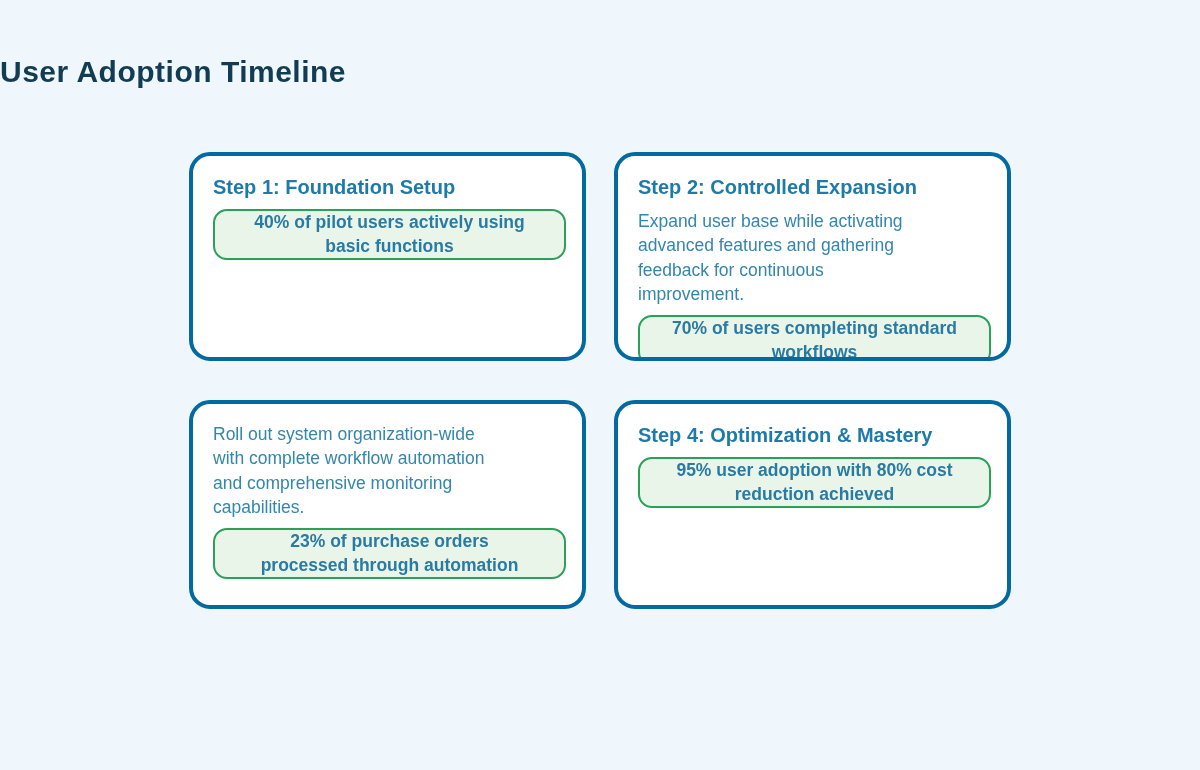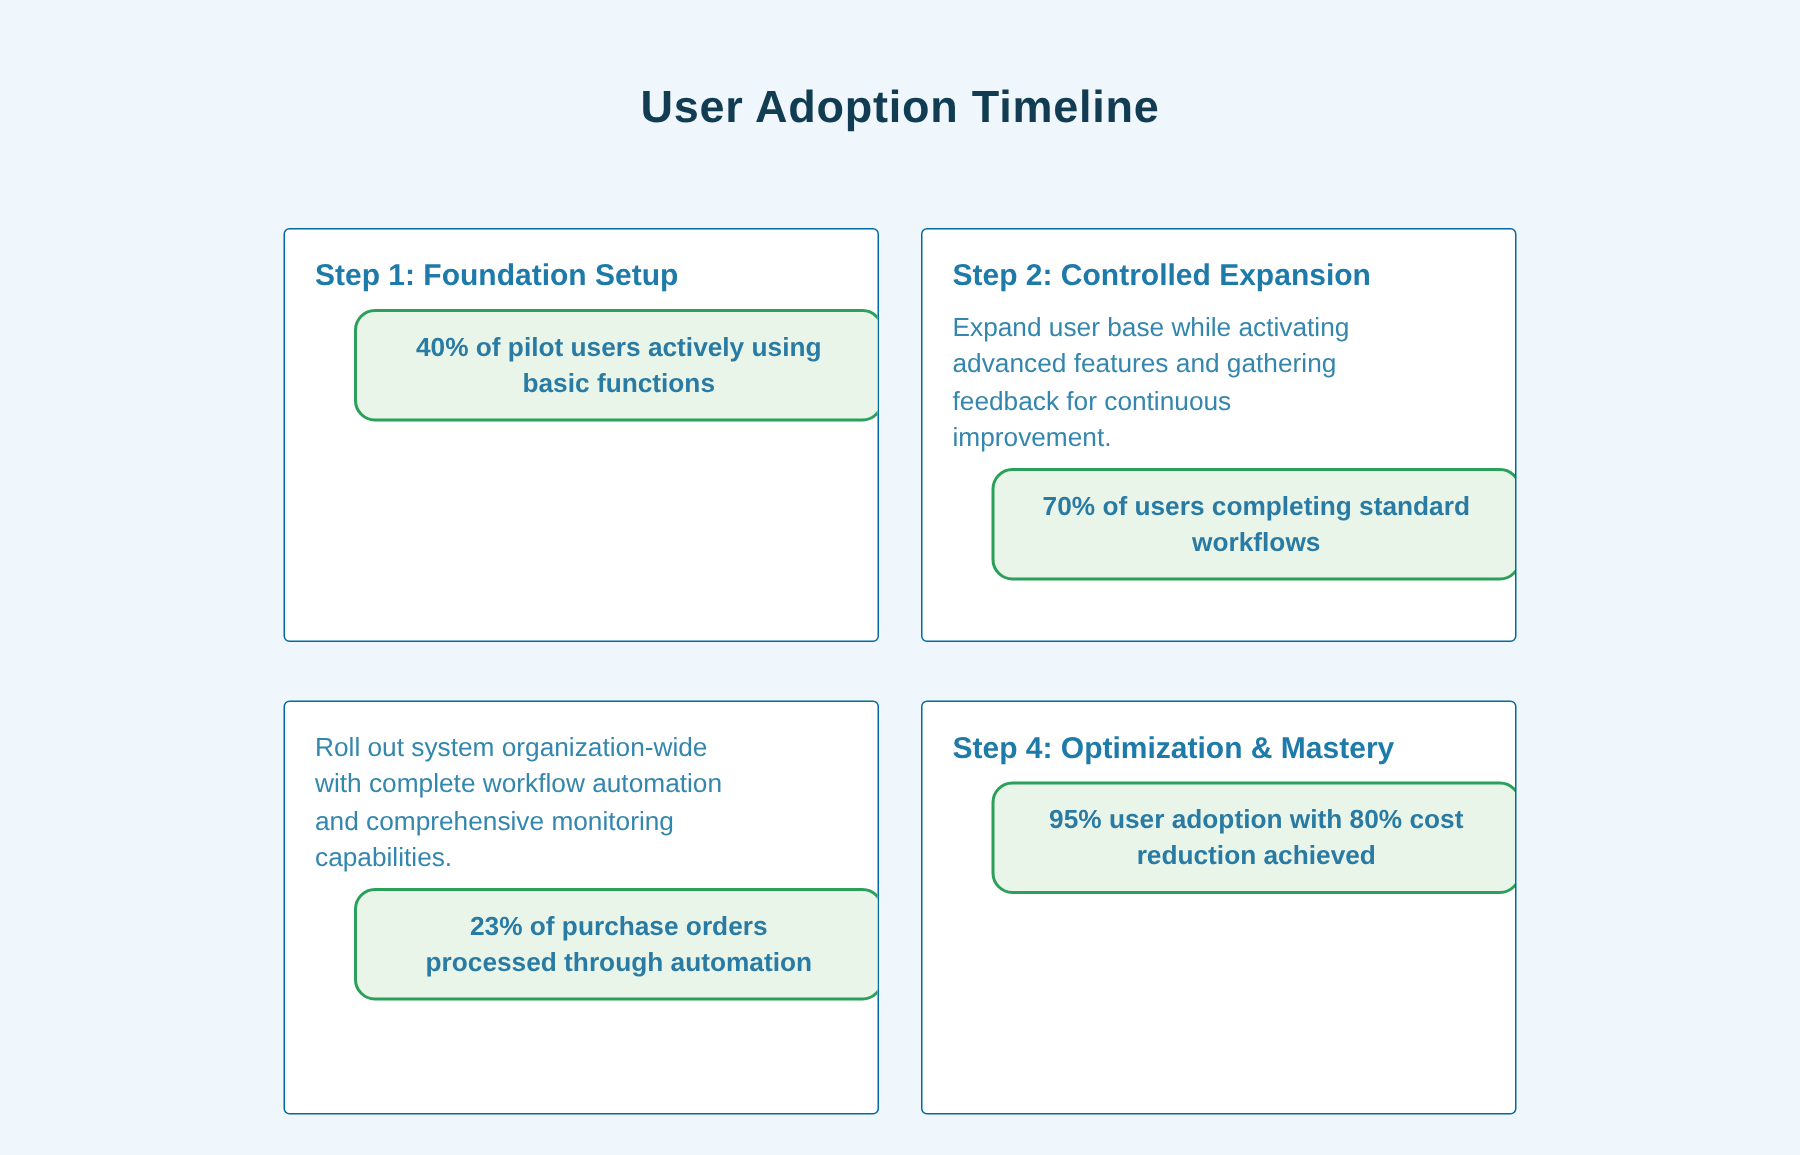--- a/index.html
+++ b/index.html
@@ -9,41 +9,40 @@
     background: #eff7fd;
     font-family: "Liberation Sans", sans-serif;
     overflow: hidden;
   }
   .page {
     width: 1200px;
     height: 770px;
     padding-top: 52px;
   }
   h1.title {
-    text-align: center;
     font-size: 30px;
     font-weight: bold;
     letter-spacing: 0.5px;
     color: #123c52;
     line-height: 39px;
   }
   .grid {
     width: 822px;
     margin: 61px auto 0 auto;
     display: grid;
     grid-template-columns: 397px 397px;
     column-gap: 28px;
     row-gap: 39px;
   }
   .card {
     width: 397px;
-    height: 276px;
+    height: 209px;
     background: #ffffff;
-    border: 1px solid #0369a1;
-    border-radius: 4px;
+    border: 4px solid #0369a1;
+    border-radius: 21px;
     padding: 18px 20px 16px 20px;
     overflow: hidden;
   }
   .card h2 {
     font-size: 20px;
     font-weight: bold;
     color: #1e7ba9;
     line-height: 26px;
     margin-bottom: 9px;
   }
@@ -52,27 +51,26 @@
     color: #3386ad;
     line-height: 24.3px;
     max-width: 283px;
     margin-bottom: 9px;
   }
   .metric {
     width: 353px;
     background: #e9f5e9;
     border: 2px solid #2aa05a;
     border-radius: 14px;
-    padding: 12px 32px;
+    padding: 0 32px;
     text-align: center;
     font-size: 17.5px;
     font-weight: bold;
     color: #2a7ba3;
     line-height: 23.5px;
-    margin-left: 26px;
   }
 </style>
 </head>
 <body>
 
 <div class="page">
   <h1 class="title">User Adoption Timeline</h1>
 
   <div class="grid">
 

